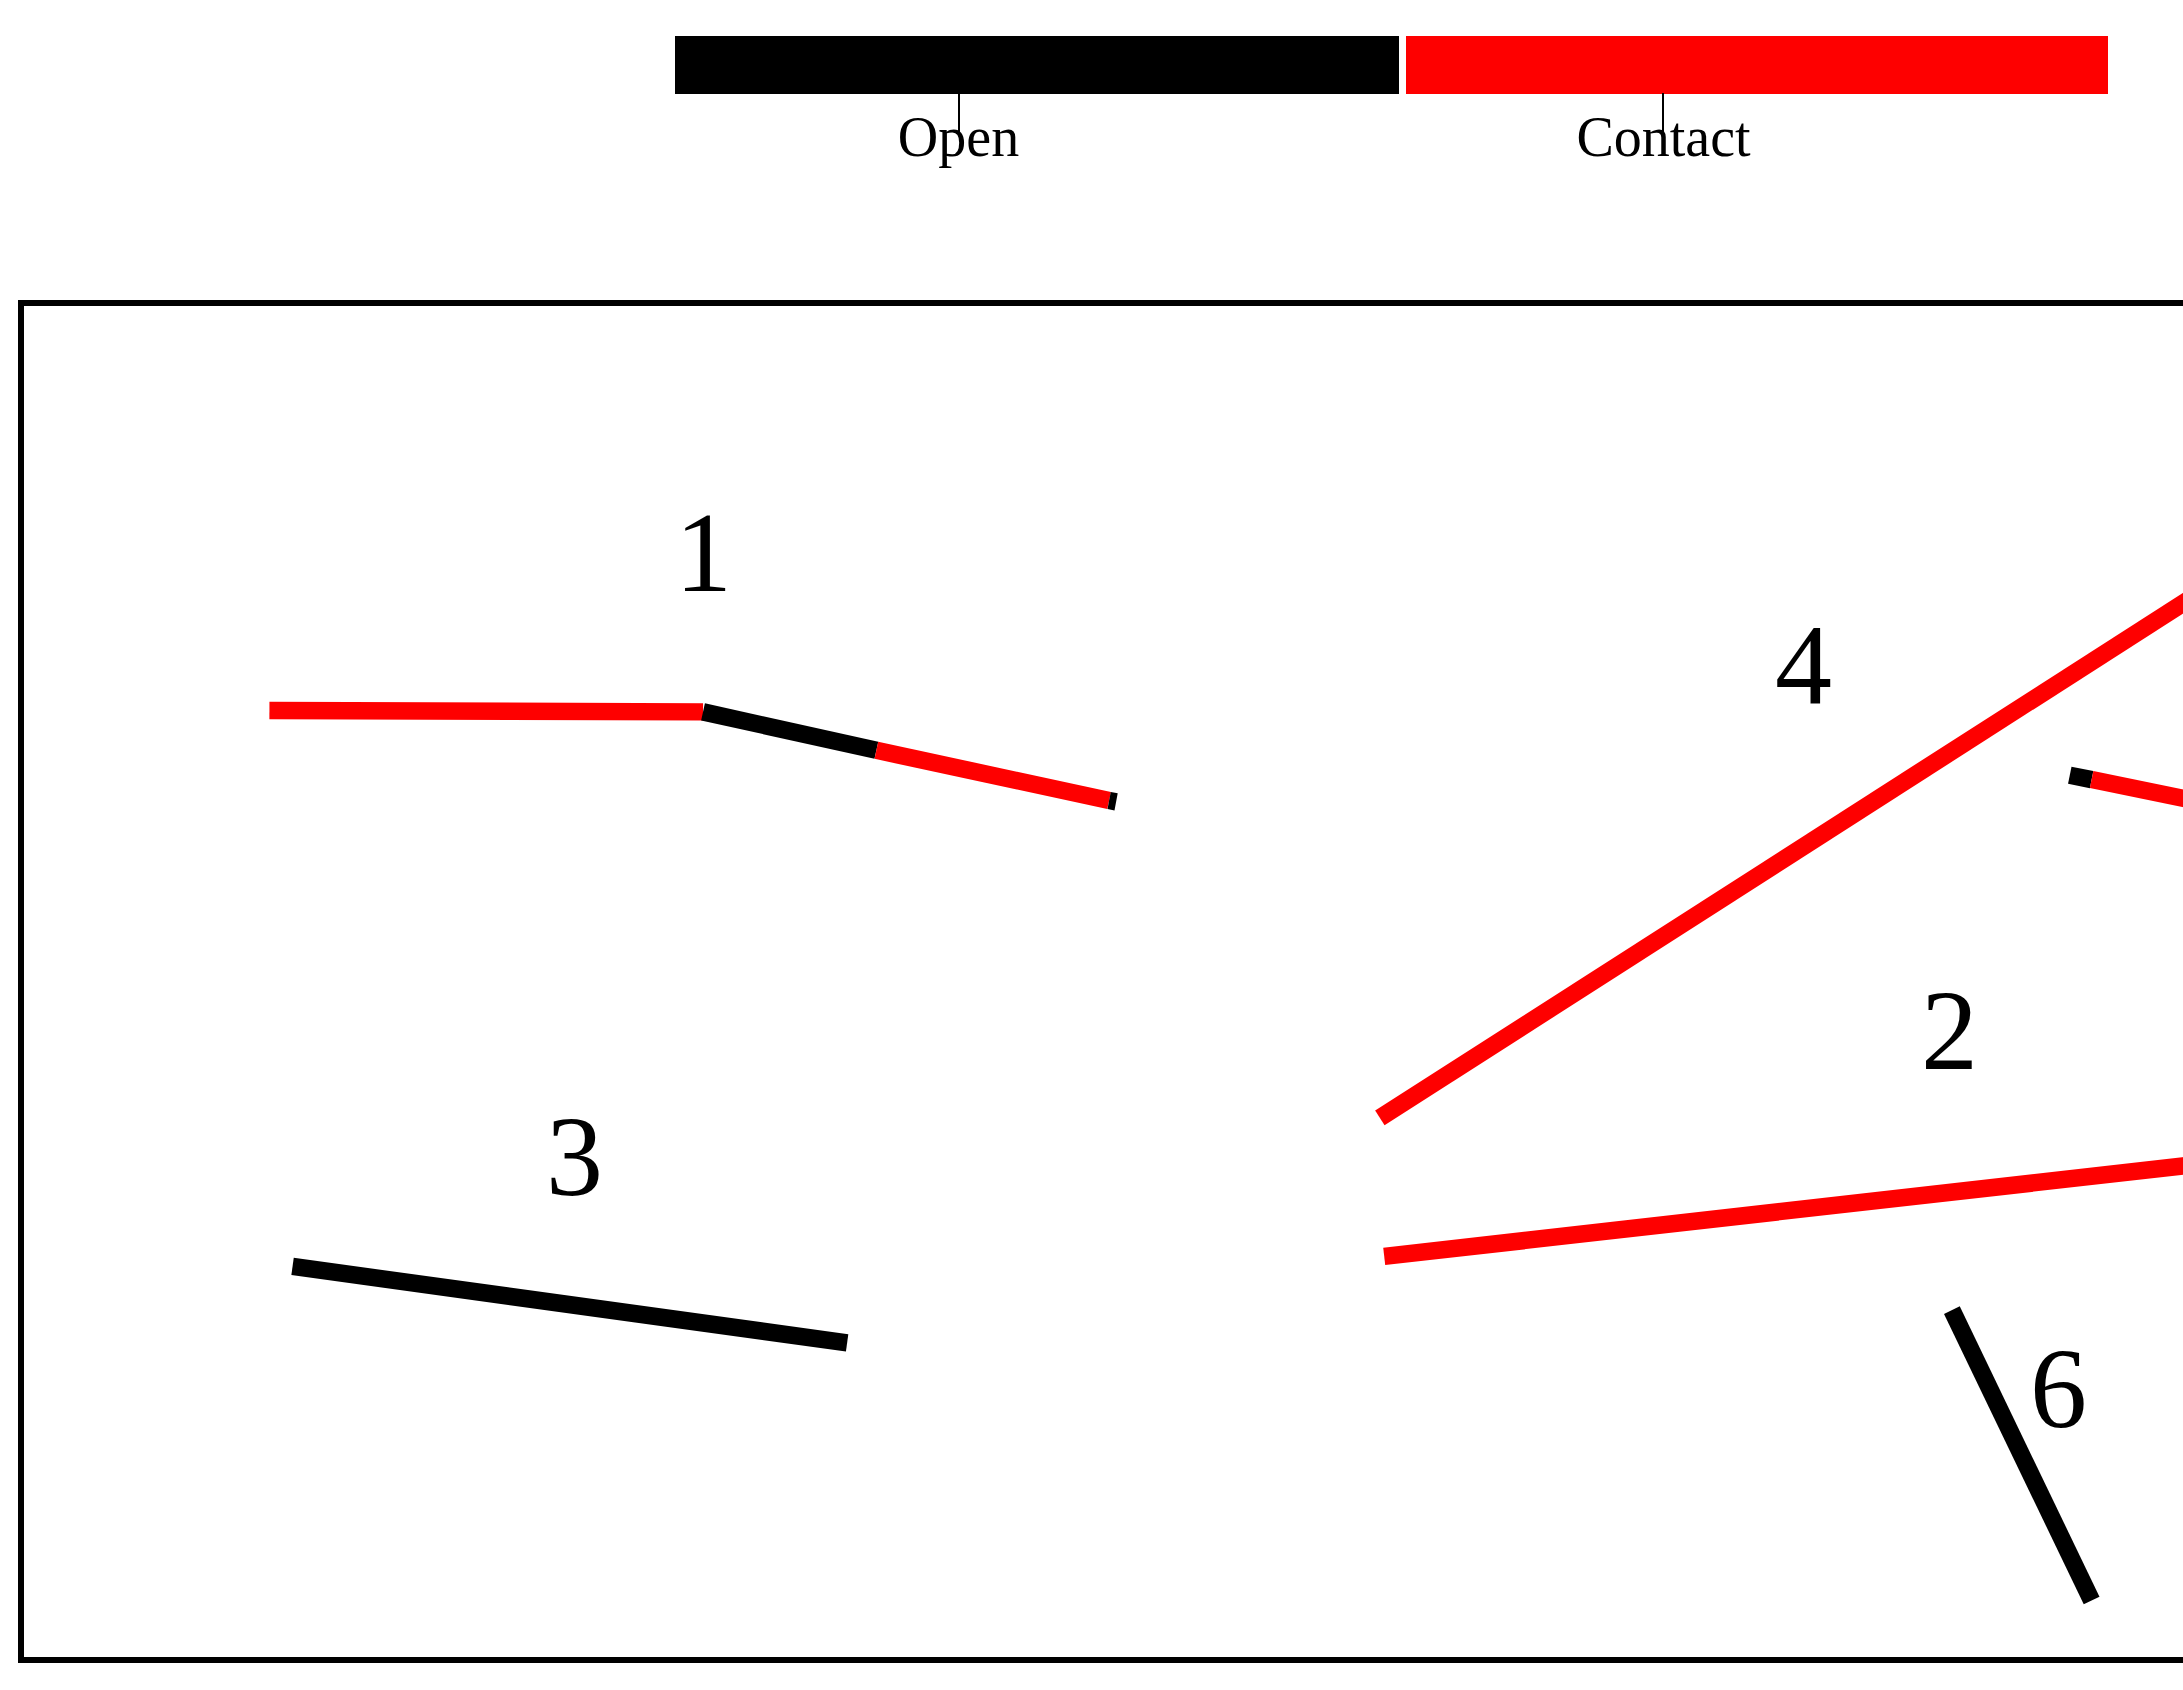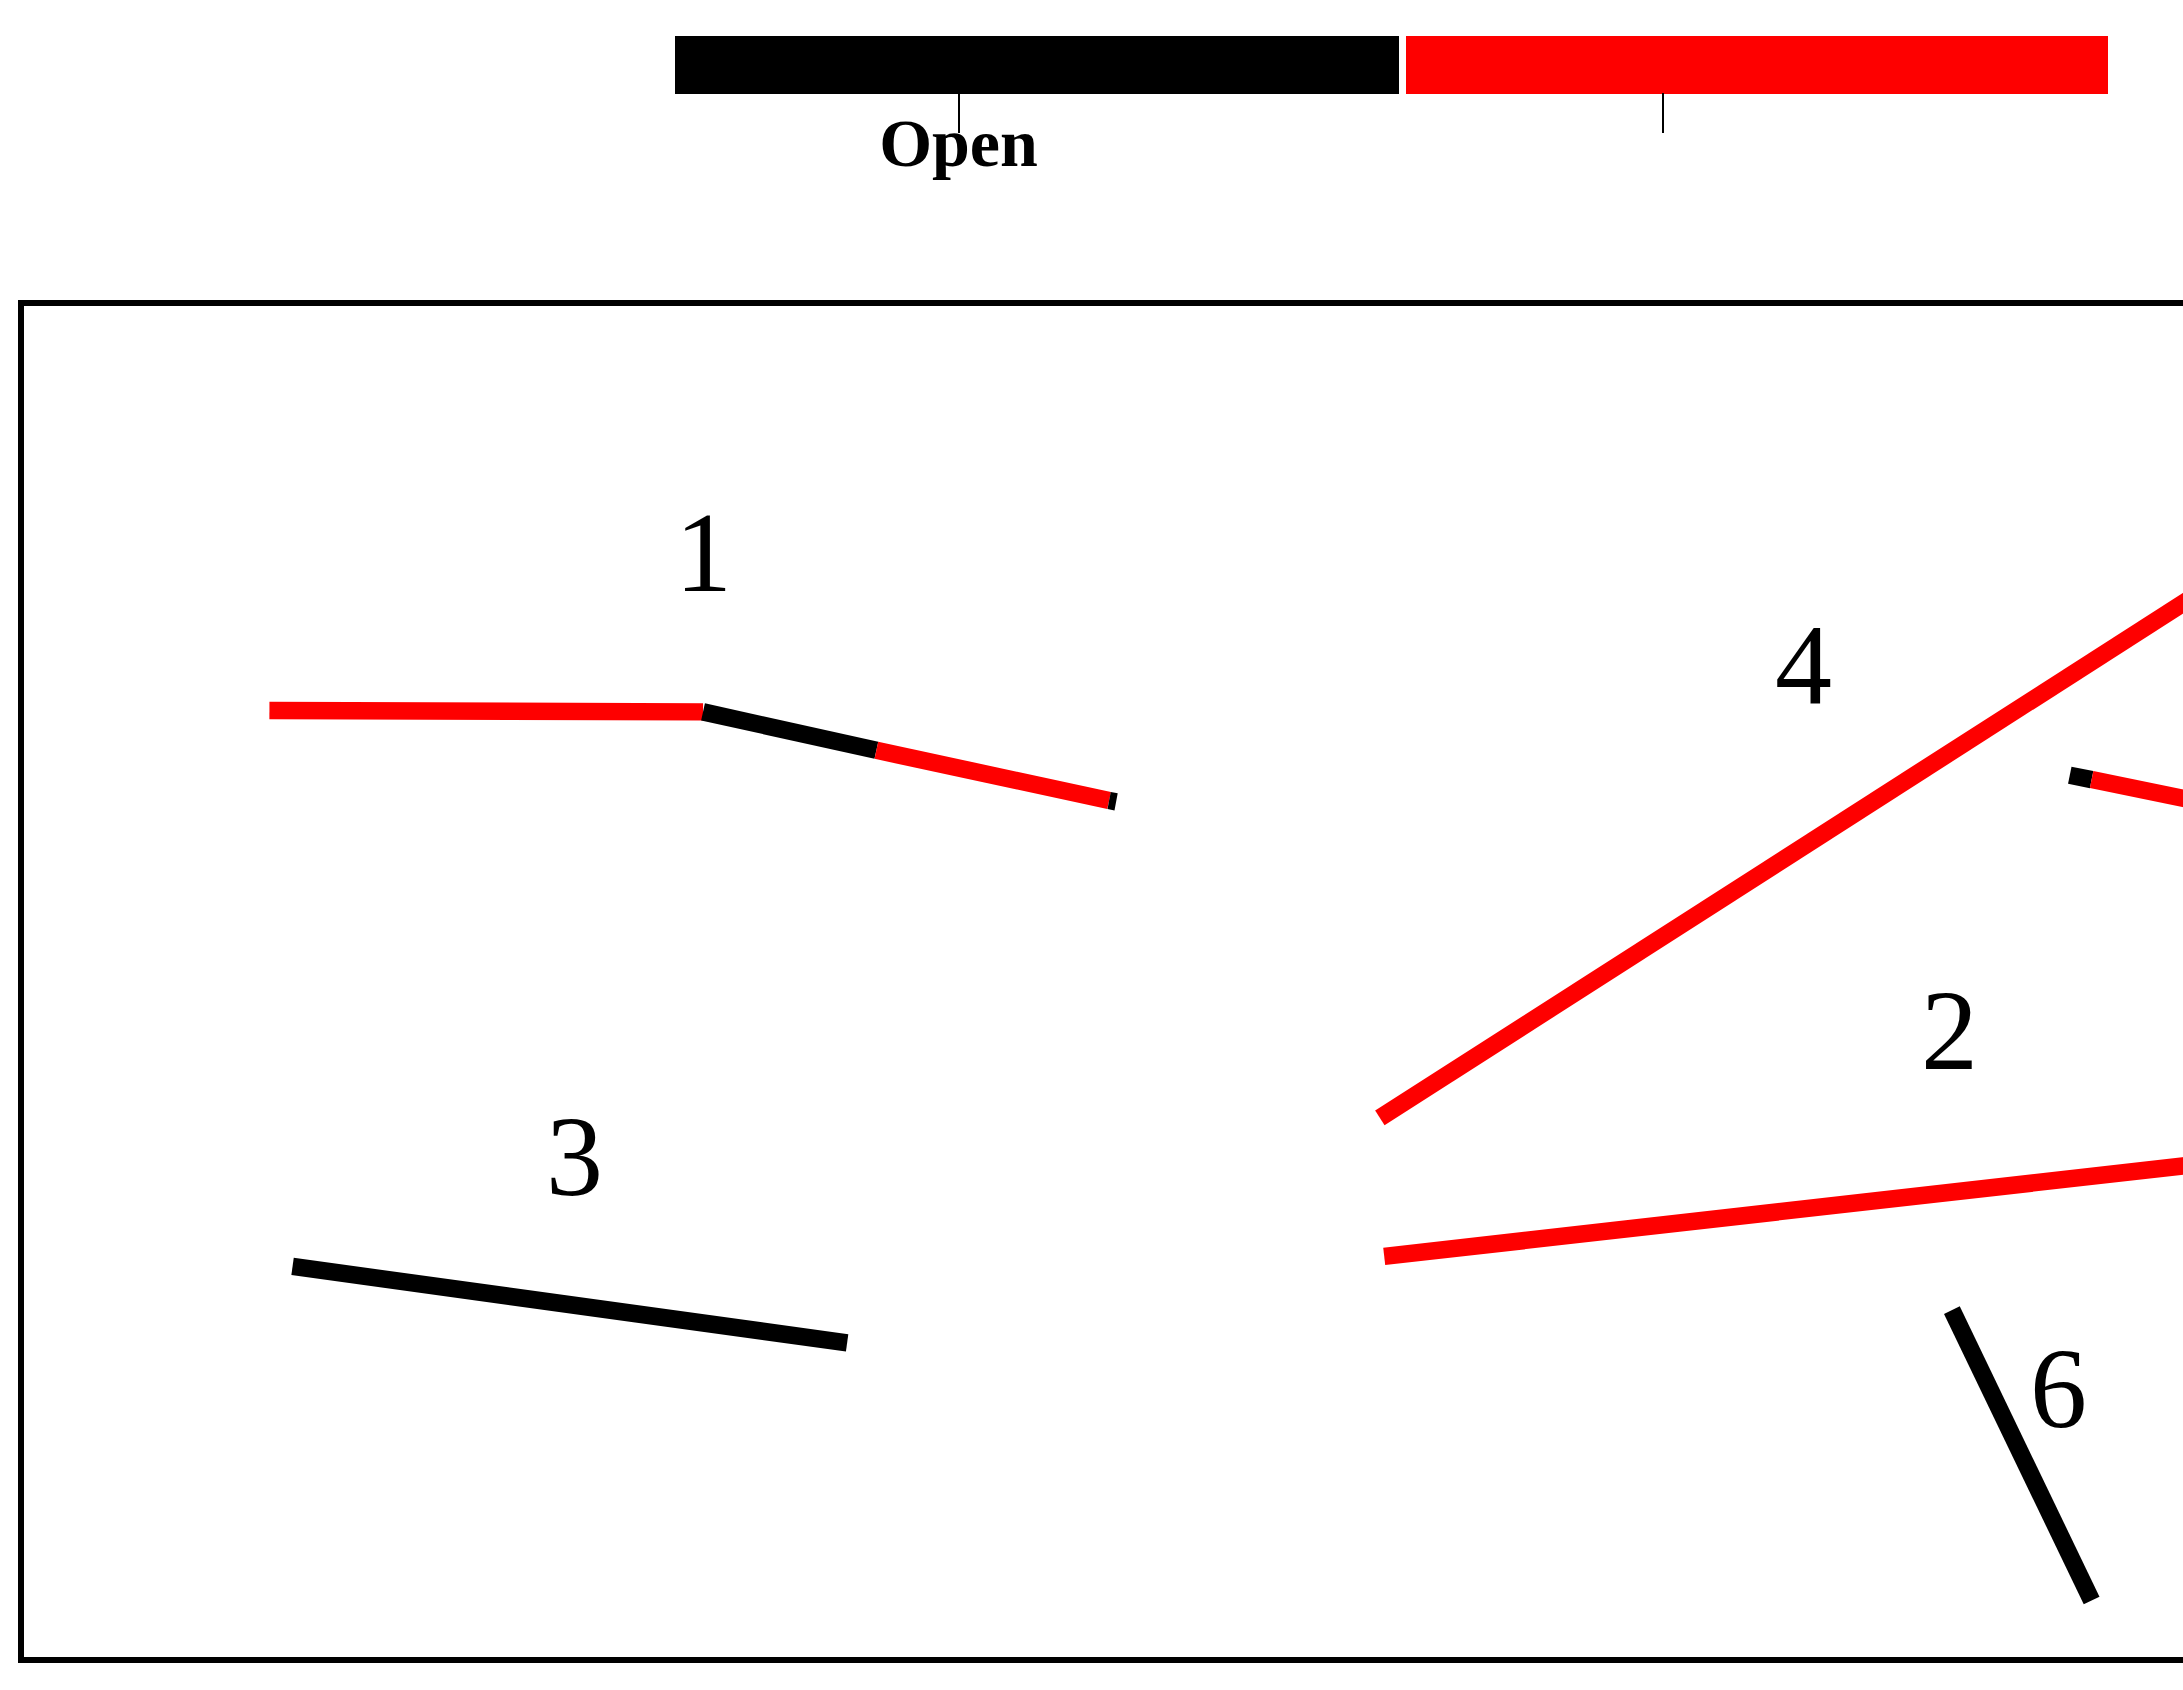--- a/index.html
+++ b/index.html
@@ -15,22 +15,22 @@
   
   .legend{position:absolute;left:675px;top:36px;width:1432px;height:58px;}
   .legend .seg{position:absolute;top:0;height:58px;}
   .legend .seg.open{left:0;width:724px;background:#000000;}
   .legend .seg.contact{left:731px;width:702px;background:#fe0000;}
 
   .tick{position:absolute;width:2.2px;background:#000;}
   .tick.t-open{left:958px;top:93px;height:40px;}
   .tick.t-contact{left:1662px;top:93px;height:40px;}
 
-  .lg-label{position:absolute;font-size:68px;line-height:1;white-space:nowrap;
-            text-align:center;color:#000;font-weight:bold;}
+  .lg-label{position:absolute;font-size:56px;line-height:1;white-space:nowrap;
+            text-align:center;color:#000;}
   .lg-label.open{left:762px;top:109px;width:393px;}
   .lg-label.contact{left:1467px;top:109px;width:393px;}
 
   
   .plotbox{position:absolute;left:17.5px;top:300px;width:2730px;height:1363px;
            border:6.1px solid #000;background:#ffffff;box-sizing:border-box;}
   .plotsvg{position:absolute;left:0;top:0;width:2768px;height:1691px;
            pointer-events:none;}
 
   
@@ -48,20 +48,21 @@
 
   <div class="legend">
     <div class="seg open"></div>
     <div class="seg contact"></div>
   </div>
 
   <div class="tick t-open"></div>
   <div class="tick t-contact"></div>
 
   <div class="lg-label open">Open</div>
+  <div class="lg-label contact">Contact</div>
 
   <div class="plotbox"></div>
 
   <svg class="plotsvg" viewBox="0 0 6339 3872">
     <g id="lines-group">
         <line x1="617" y1="1627" x2="1610" y2="1630" stroke="#fe0000" stroke-width="40" stroke-linecap="butt"></line>
         <line x1="1610" y1="1630" x2="2007" y2="1718" stroke="#000000" stroke-width="40" stroke-linecap="butt"></line>
         <line x1="2007" y1="1718" x2="2540" y2="1833" stroke="#fe0000" stroke-width="40" stroke-linecap="butt"></line>
         <line x1="2540" y1="1833" x2="2556" y2="1836" stroke="#000000" stroke-width="40" stroke-linecap="butt"></line>
         <line x1="3170" y1="2877" x2="5750" y2="2585" stroke="#fe0000" stroke-width="40" stroke-linecap="butt"></line>

